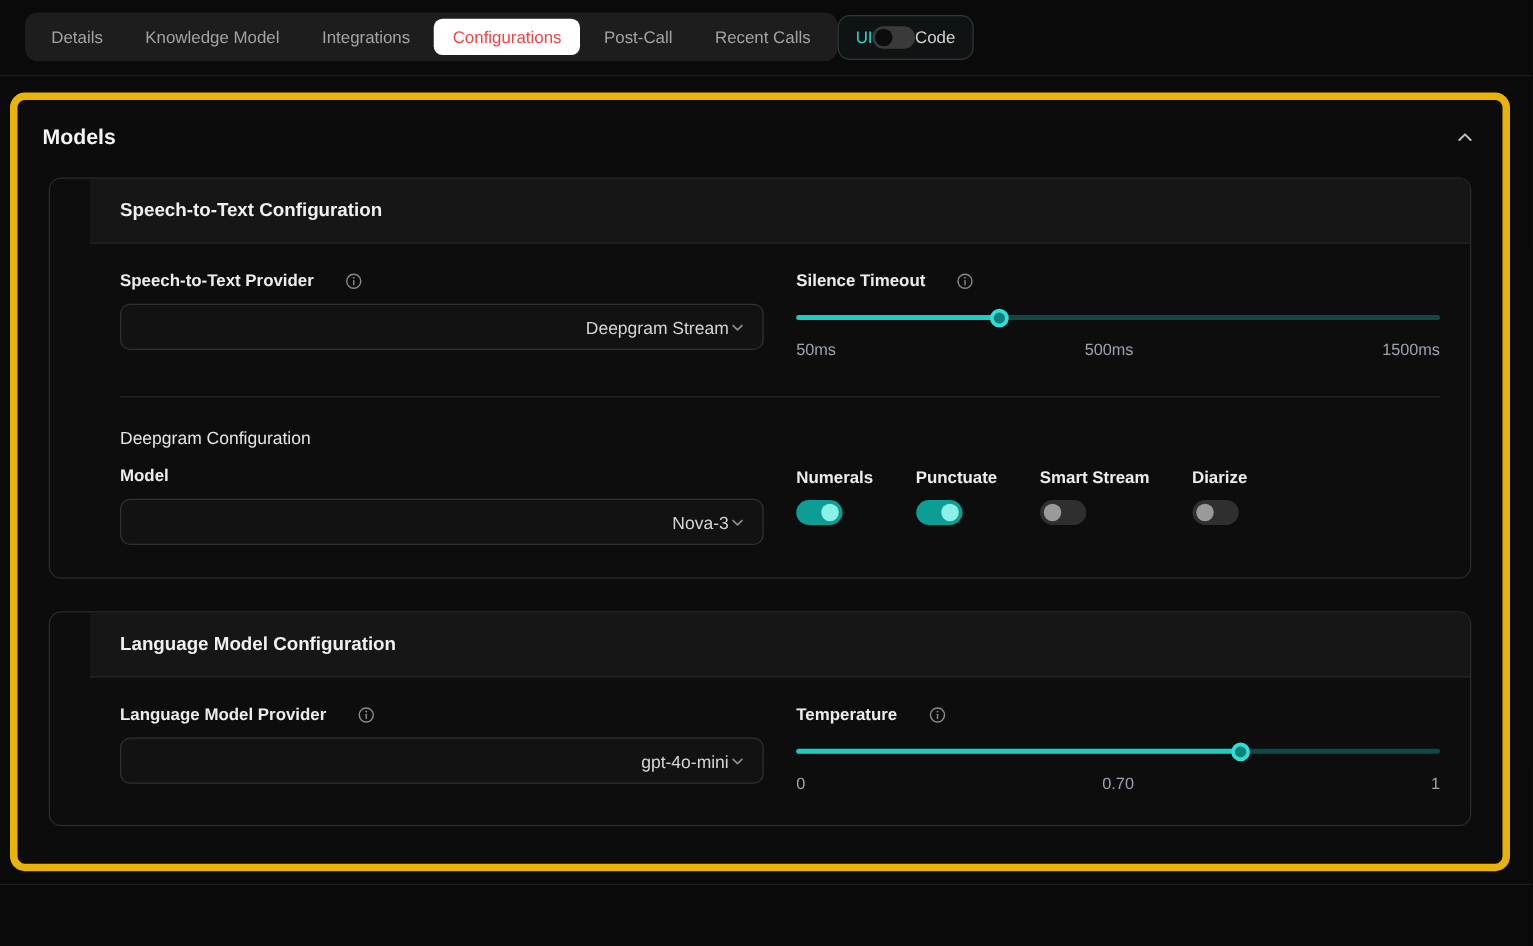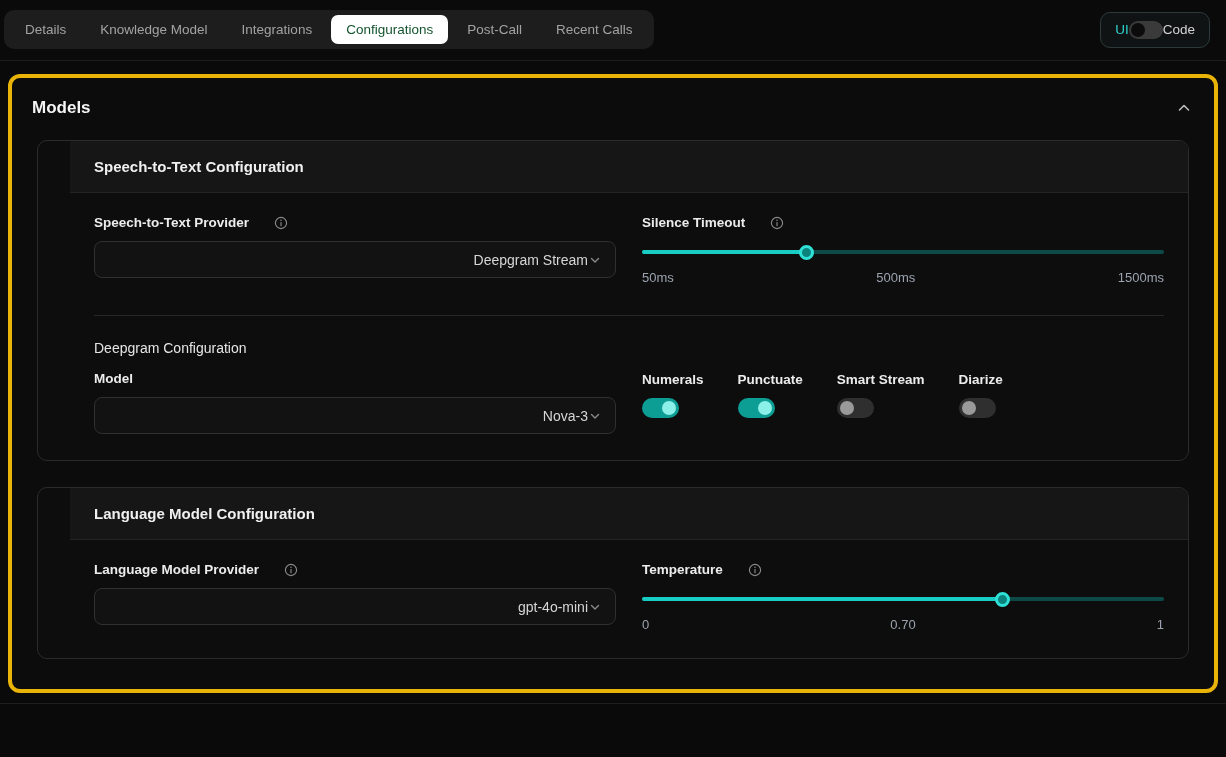--- a/index.html
+++ b/index.html
@@ -6,32 +6,32 @@
   html, body { width: 1226px; height: 757px; }
   body {
     background: #0a0a0a;
     font-family: "Liberation Sans", sans-serif;
     color: #e5e5e5;
     overflow: hidden;
   }
 
   
   .topbar {
-    display: flex; justify-content: space-between; align-items: center;
-    padding: 10px 16px 11px 4px;
+    display: flex; justify-content: flex-start; align-items: center;
+    padding: 10px 16px 11px 20px;
   }
   .tabbar {
     display: flex; align-items: center; gap: 4px;
     background: #1d1d1d; border-radius: 10px; padding: 5px 6px;
   }
   .tab {
     padding: 7px 15px; font-size: 13.5px; color: #a3a3a3;
     border-radius: 7px; cursor: pointer; white-space: nowrap;
   }
-  .tab.active { background: #ffffff; color: #14532d; font-weight: 500; }
+  .tab.active { background: #ffffff; color: #ef4444; font-weight: 500; }
 
   .view-pill {
     display: flex; align-items: center; 
     border: 1px solid #2c3a3a; background: #101313;
     border-radius: 10px; padding: 8px 14px;
   }
   .view-ui { color: #2dd4cf; font-size: 13.5px; font-weight: 500; }
   .view-code { color: #d4d4d4; font-size: 13.5px; }
   .mini-switch {
     width: 34px; height: 18px; border-radius: 9px; background: #3a3a3a;
@@ -39,22 +39,22 @@
   }
   .mini-switch .knob {
     position: absolute; top: 2px; left: 2px; width: 14px; height: 14px;
     border-radius: 50%; background: #0c0c0c;
   }
 
   .top-divider { border-top: 1px solid #1e1e1e; }
 
   
   .panel {
-    margin: 13px 8px 0 8px;
-    border: 4px solid #eab308; border-radius: 12px;
+    margin: 13px 18px 0 8px;
+    border: 6px solid #eab308; border-radius: 12px;
     background: #0c0c0c;
     padding-bottom: 4px;
   }
   .panel-header {
     display: flex; justify-content: space-between; align-items: center;
     padding: 20px 22px 20px 20px; cursor: pointer;
   }
   .panel-title { font-size: 17px; font-weight: 600; color: #f5f5f5; }
   .chevron-btn { display: flex; align-items: center; color: #bdbdbd; }
 

